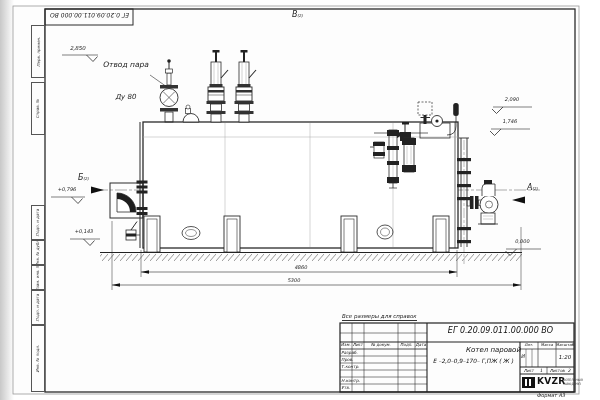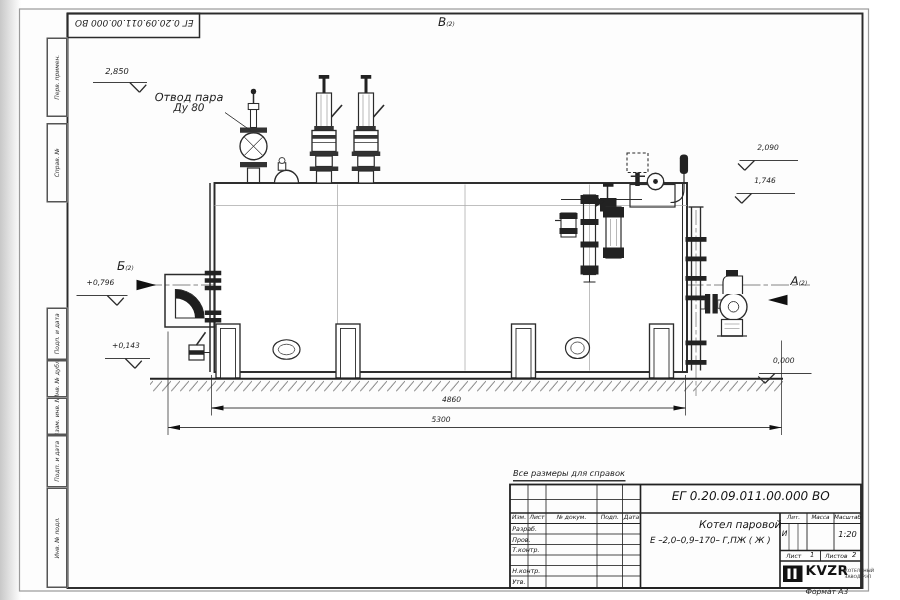--- a/index.html
+++ b/index.html
@@ -310,21 +310,21 @@
     </div>
 
   <div class="lbl ctr" style="left:45px;top:11px;width:88px;font-size:6px;">
     <span class="rot180" style="display:inline-block;">ЕГ 0.20.09.011.00.000  ВО</span>
   </div>
 
   <div class="lbl" style="left:292px;top:11px;font-size:8px;"><span>В</span><span class="sub">(2)</span></div>
   <div class="lbl ctr" style="left:60px;top:45px;width:36px;font-size:5.5px;">2,850</div>
   <div class="lbl ctr" style="left:95px;top:61px;width:62px;font-size:7.5px;">
     <div>Отвод пара</div>
-    <div style="font-size:7px;">Ду 80</div>
+    <div style="font-size:7px;margin-top:25px;">Ду 80</div>
   </div>
   <div class="lbl ctr" style="left:492px;top:97px;width:40px;font-size:5px;">2,090</div>
   <div class="lbl ctr" style="left:490px;top:119px;width:40px;font-size:5px;">1,746</div>
   <div class="lbl" style="left:78px;top:174px;font-size:8px;"><span>Б</span><span class="sub">(2)</span></div>
   <div class="lbl ctr" style="left:49px;top:187px;width:36px;font-size:5px;">+0,796</div>
   <div class="lbl ctr" style="left:68px;top:229px;width:32px;font-size:5px;">+0,143</div>
   <div class="lbl" style="left:527px;top:184px;font-size:8px;"><span>А</span><span class="sub">(2)</span></div>
   <div class="lbl ctr" style="left:505px;top:239px;width:35px;font-size:5px;">0,000</div>
   <div class="lbl ctr" style="left:279px;top:264.5px;width:44px;font-size:5px;">4860</div>
   <div class="lbl ctr" style="left:272px;top:277.5px;width:44px;font-size:5px;">5300</div>

